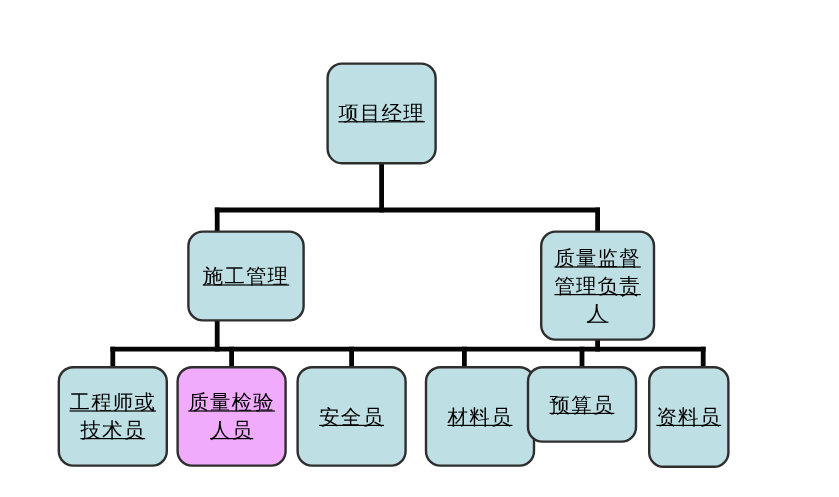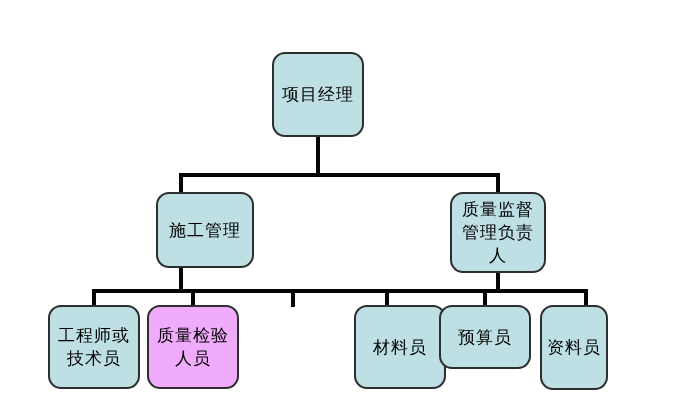--- a/index.html
+++ b/index.html
@@ -40,20 +40,21 @@
     align-items: center;
     justify-content: center;
     text-align: center;
     color: #000000;
     font-size: 17px;
     line-height: 23px;
     letter-spacing: 1px;
   }
   .node-line {
     white-space: nowrap;
+    text-decoration: underline;
   }
 </style>
 </head>
 <body>
 
 <div class="canvas">
   <svg class="connectors" viewBox="0 0 699 414" xmlns="http://www.w3.org/2000/svg">
       <line x1="318" y1="137" x2="318" y2="175" stroke="#050505" stroke-width="4" stroke-linecap="square"></line>
       <line x1="181" y1="175" x2="498" y2="175" stroke="#050505" stroke-width="4" stroke-linecap="square"></line>
       <line x1="181" y1="175" x2="181" y2="192" stroke="#050505" stroke-width="4" stroke-linecap="square"></line>
@@ -68,32 +69,35 @@
       <line x1="485" y1="291" x2="485" y2="305" stroke="#050505" stroke-width="4" stroke-linecap="square"></line>
       <line x1="586" y1="291" x2="586" y2="305" stroke="#050505" stroke-width="4" stroke-linecap="square"></line>
     </svg>
   <div class="nodes">
       <div class="node" style="left: 272px; top: 52px; width: 92px; height: 85px; background: rgb(190, 223, 227); border-color: rgb(46, 46, 46);">
         <div class="node-line">项目经理</div>
       </div>
       <div class="node" style="left: 132px; top: 192px; width: 98px; height: 76px; background: rgb(190, 223, 227); border-color: rgb(46, 46, 46); margin-left: 24px;">
         <div class="node-line">施工管理</div>
       </div>
-      <div class="node" style="left: 450px; top: 192px; width: 96px; height: 81px; background: rgb(190, 223, 227); border-color: rgb(46, 46, 46);">
+      <div class="node" style="left: 450px; top: 192px; width: 96px; height: 92px; background: rgb(190, 223, 227); border-color: rgb(46, 46, 46);">
         <div class="node-line">质量监督</div>
         <div class="node-line">管理负责</div>
         <div class="node-line">人</div>
       </div>
       <div class="node" style="left: 48px; top: 305px; width: 92px; height: 84px; background: rgb(190, 223, 227); border-color: rgb(46, 46, 46);">
         <div class="node-line">工程师或</div>
         <div class="node-line">技术员</div>
       </div>
       <div class="node" style="left: 147px; top: 305px; width: 92px; height: 84px; background: #f0abfc; border-color: rgb(46, 46, 46);">
         <div class="node-line">质量检验</div>
         <div class="node-line">人员</div>
+      </div>
+      <div class="node" style="left: 247px; top: 305px; width: 92px; height: 84px; background: rgb(190, 223, 227); border-color: rgb(46, 46, 46);">
+        <div class="node-line">安全员</div>
       </div>
       <div class="node" style="left: 341px; top: 305px; width: 92px; height: 84px; background: rgb(190, 223, 227); border-color: rgb(46, 46, 46); margin-left: 13px;">
         <div class="node-line">材料员</div>
       </div>
       <div class="node" style="left: 439px; top: 305px; width: 92px; height: 64px; background: rgb(190, 223, 227); border-color: rgb(46, 46, 46);">
         <div class="node-line">预算员</div>
       </div>
       <div class="node" style="left: 540px; top: 305px; width: 68px; height: 85px; background: rgb(190, 223, 227); border-color: rgb(46, 46, 46); align-items: center;">
         <div class="node-line">资料员</div>
       </div>

